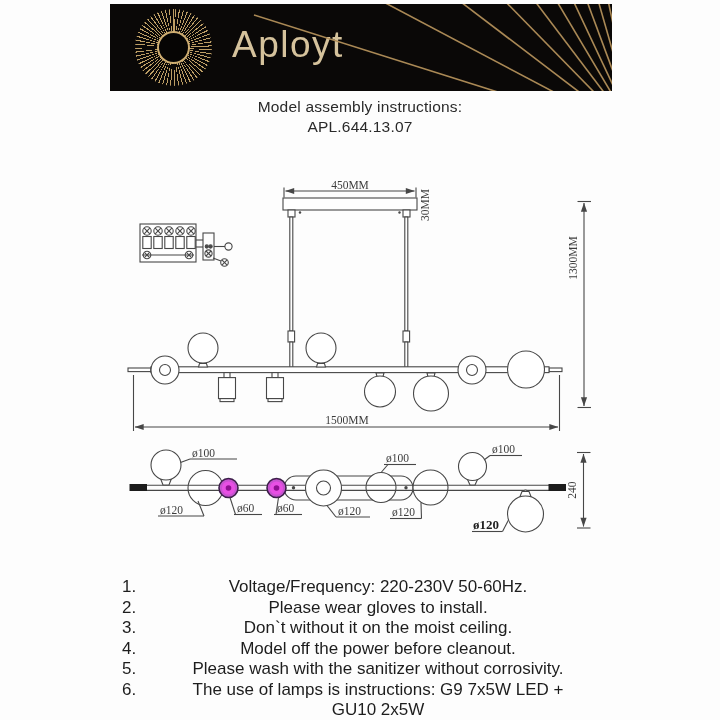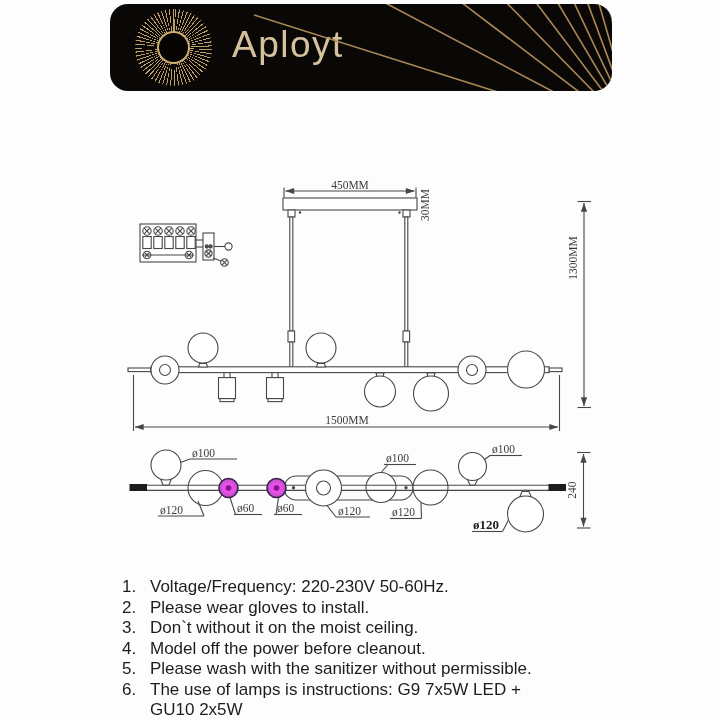--- a/index.html
+++ b/index.html
@@ -1,40 +1,40 @@
 <!DOCTYPE html>
 <html><head>
 <meta charset="utf-8">
 <style>
   html,body{margin:0;padding:0;background:#ffffff;}
   .page{position:relative;width:720px;height:720px;background:#fdfdfd;overflow:hidden;
         font-family:"Liberation Sans",sans-serif;}
   
-  .banner{position:absolute;left:110px;top:4px;width:502px;height:87px;background:#0a0807;overflow:hidden;border-radius:18px;}
+  .banner{position:absolute;left:110px;top:4px;width:502px;height:87px;background:#0a0807;overflow:hidden;}
   .starburst{position:absolute;left:25px;top:5px;width:77px;height:77px;border-radius:50%;
         background:repeating-conic-gradient(from 2deg, rgba(205,171,109,0.92) 0deg 1.7deg, rgba(0,0,0,0) 1.7deg 6.05deg);}
   .starburst::before{content:"";position:absolute;inset:24px;border-radius:50%;background:#060504;
         box-shadow:0 0 0 2px rgba(214,180,118,0.95);}
   .brand{position:absolute;left:122px;top:20px;font-size:37px;font-weight:400;letter-spacing:1.5px;
         color:#d5c29c;}
   .fan{position:absolute;left:0;top:0;width:502px;height:87px;}
   
   .subtitle{position:absolute;left:0;top:97px;width:720px;text-align:center;color:#2a2a2a;}
   .subtitle div{font-size:15.5px;line-height:20px;letter-spacing:0.2px;}
   
   .drawing{position:absolute;left:115px;top:180px;width:505px;height:385px;}
   .ln{stroke:#474747;stroke-width:1.1;fill:none;}
   .lnw{stroke:#474747;stroke-width:1.1;fill:#ffffff;}
   .dim{font-family:"Liberation Serif",serif;font-size:11.5px;fill:#3c3c3c;}
   .dimb{font-family:"Liberation Serif",serif;font-size:13px;font-weight:bold;fill:#1f1f1f;}
   
   .instructions{position:absolute;left:122px;top:577px;width:472px;color:#1d1d1d;}
   .ins-row{display:flex;font-size:17px;line-height:20.5px;}
   .ins-num{width:24px;flex:none;}
-  .ins-text{flex:1;margin-left:4px;white-space:pre-wrap;}
+  .ins-text{flex:1;margin-left:16px;white-space:pre-wrap;text-align:center;}
 </style>
 </head>
 <body>
 
 <div class="page">
 
   <div class="banner">
     <div class="starburst"></div>
     <div class="brand">Aployt</div>
     <svg class="fan" viewBox="0 0 502 87">
@@ -49,20 +49,24 @@
         <line x1="527" y1="132" x2="261" y2="-315"></line>
         <line x1="527" y1="132" x2="231" y2="-259"></line>
         <line x1="527" y1="132" x2="204" y2="-198"></line>
         <line x1="527" y1="132" x2="180" y2="-132"></line>
         <line x1="527" y1="132" x2="160" y2="-62"></line>
         <line x1="527" y1="132" x2="144" y2="11"></line>
       </g>
     </svg>
   </div>
 
+  <div class="subtitle">
+    <div>Model assembly instructions:</div>
+    <div>APL.644.13.07</div>
+  </div>
 
   <svg class="drawing" viewBox="115 180 505 385">
     <defs>
       <marker id="ar" viewBox="0 0 10 8" markerWidth="10" markerHeight="8" refX="9.2" refY="4" orient="auto-start-reverse" markerUnits="userSpaceOnUse">
         <path d="M0.5,0.9 L9.5,4 L0.5,7.1 Z" fill="#474747"></path>
       </marker>
     </defs>
 
     <g>
       <rect class="lnw" x="140" y="224" width="56" height="38"></rect>
@@ -262,21 +266,21 @@
     <div class="ins-row">
       <span class="ins-num">3.</span>
       <span class="ins-text">Don`t without it on the moist ceiling.</span>
     </div>
     <div class="ins-row">
       <span class="ins-num">4.</span>
       <span class="ins-text">Model off the power before cleanout.</span>
     </div>
     <div class="ins-row">
       <span class="ins-num">5.</span>
-      <span class="ins-text">Please wash with the sanitizer without permissible.</span>
+      <span class="ins-text">Please wash with the sanitizer without corrosivity.</span>
     </div>
     <div class="ins-row">
       <span class="ins-num">6.</span>
       <span class="ins-text">The use of lamps is instructions: G9 7x5W LED +
 GU10 2x5W</span>
     </div>
   </div>
 
 </div>
 

